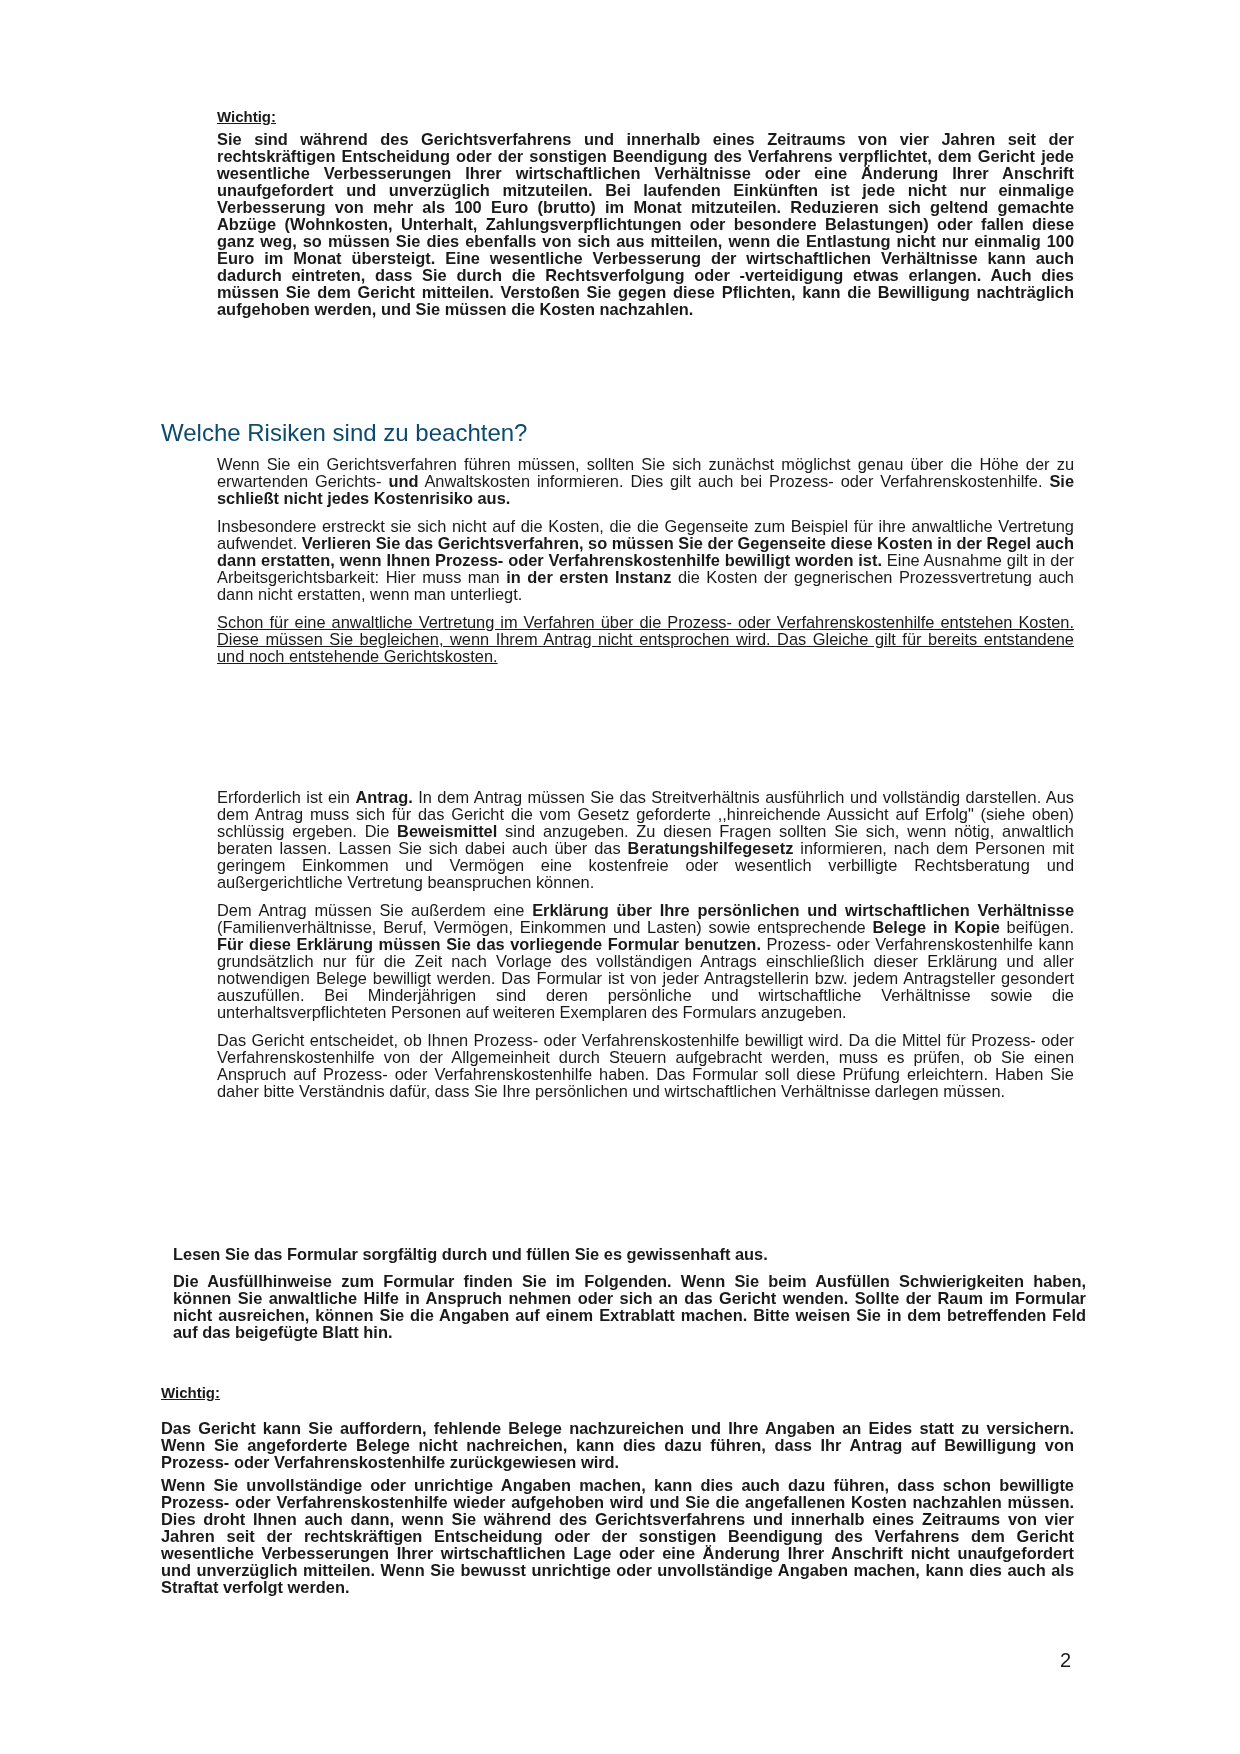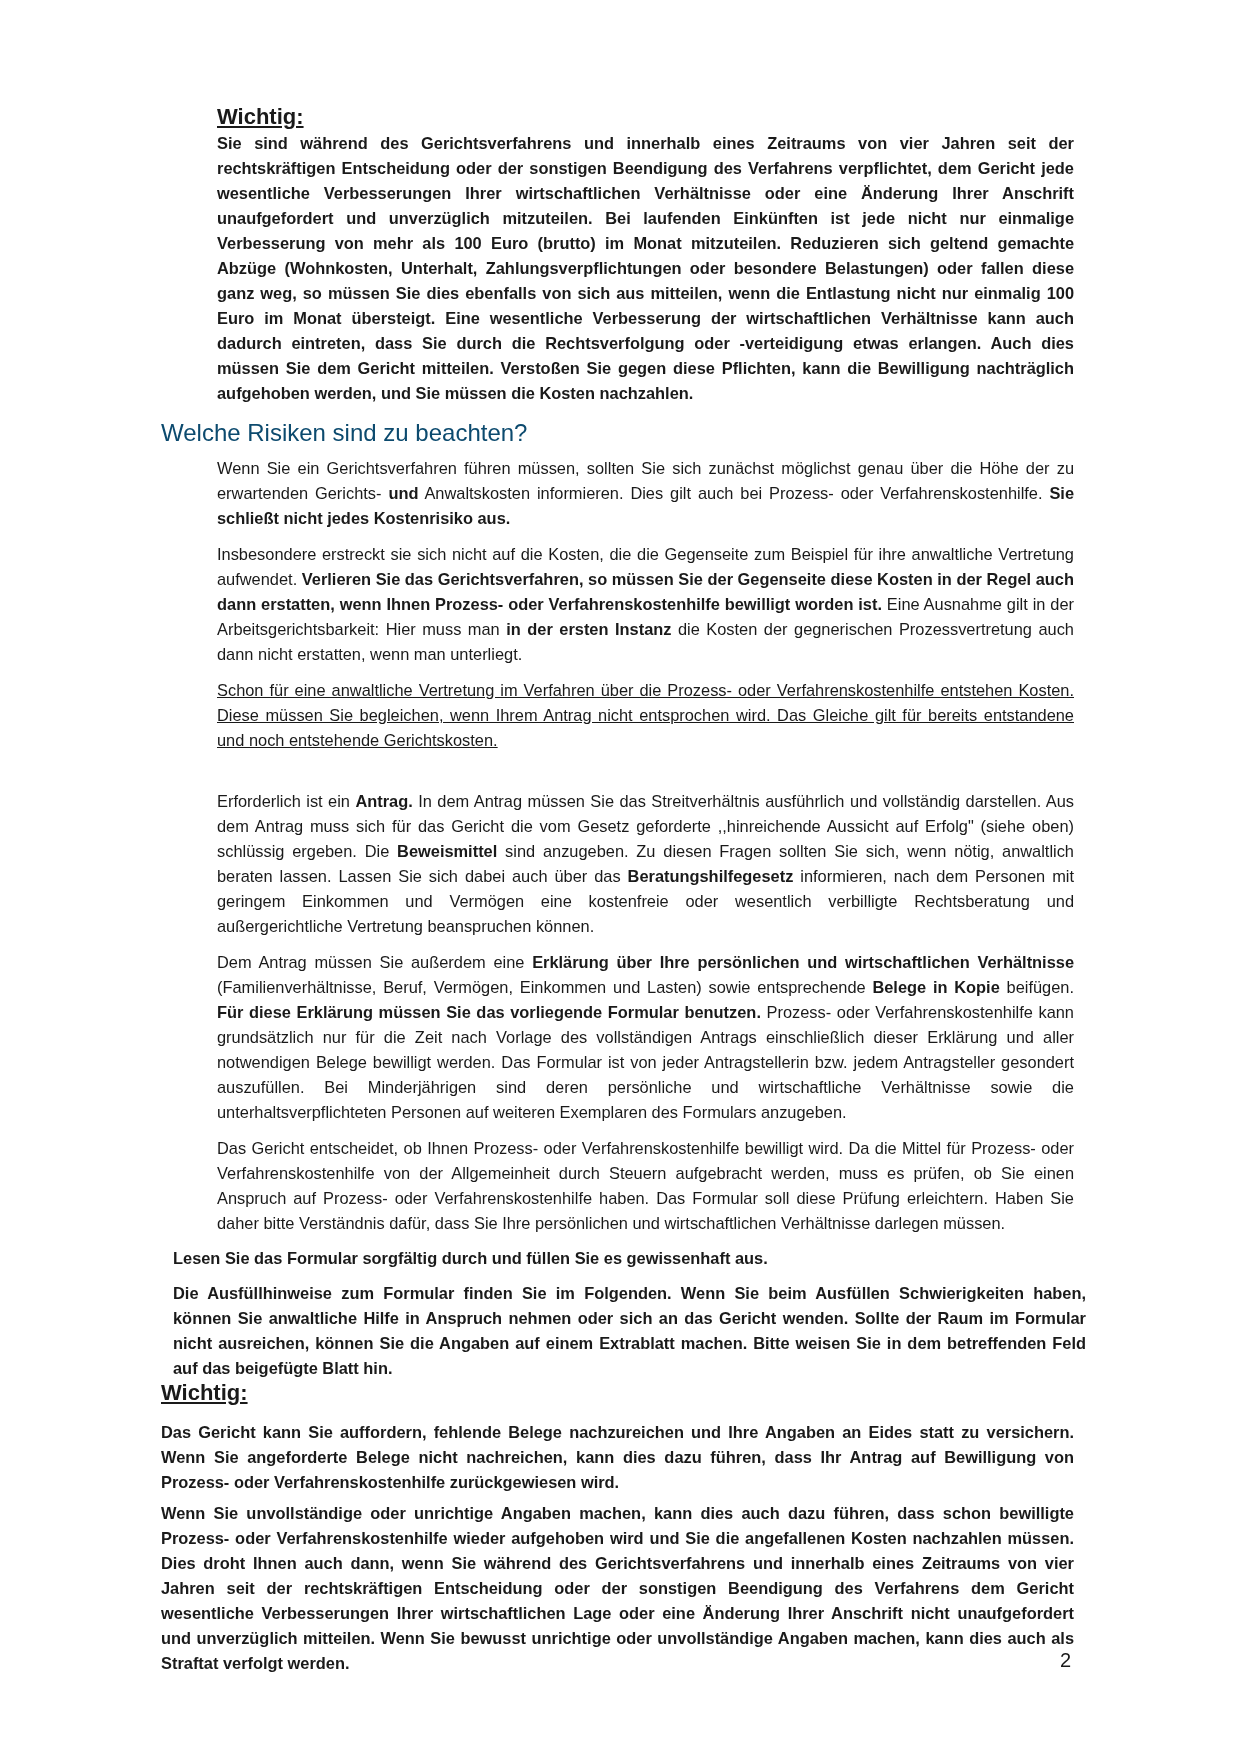--- a/index.html
+++ b/index.html
@@ -4,23 +4,23 @@
 <style>
   html, body { margin: 0; padding: 0; background: #ffffff; }
   body {
     width: 1240px; height: 1754px; position: relative; overflow: hidden;
     font-family: "Liberation Sans", sans-serif; color: #1a1a1a;
   }
   .page { position: absolute; left: 0; top: 0; width: 1240px; height: 1754px; }
   .sec { position: absolute; }
   .indent { left: 217px; width: 857px; }
   .outdent { left: 161px; width: 913px; }
-  p { margin: 0; font-size: 16.4px; line-height: 25px; text-align: justify; }
+  p { margin: 0; font-size: 16.4px; line-height: 17px; text-align: justify; }
   .bold { font-weight: bold; }
-  .label { font-weight: bold; text-decoration: underline; font-size: 22px; line-height: 21.6px; }
+  .label { font-weight: bold; text-decoration: underline; font-size: 15px; line-height: 21.6px; }
   h2 { margin: 0; font-weight: normal; font-size: 24px; line-height: 30px; color: #0c4a6e; }
   .pgnum { position: absolute; left: 1060px; top: 1649px; font-size: 20px; }
   b { font-weight: bold; }
 </style>
 </head>
 <body>
 
 <div class="page">
 
   <div class="sec indent" style="top:106px;">

